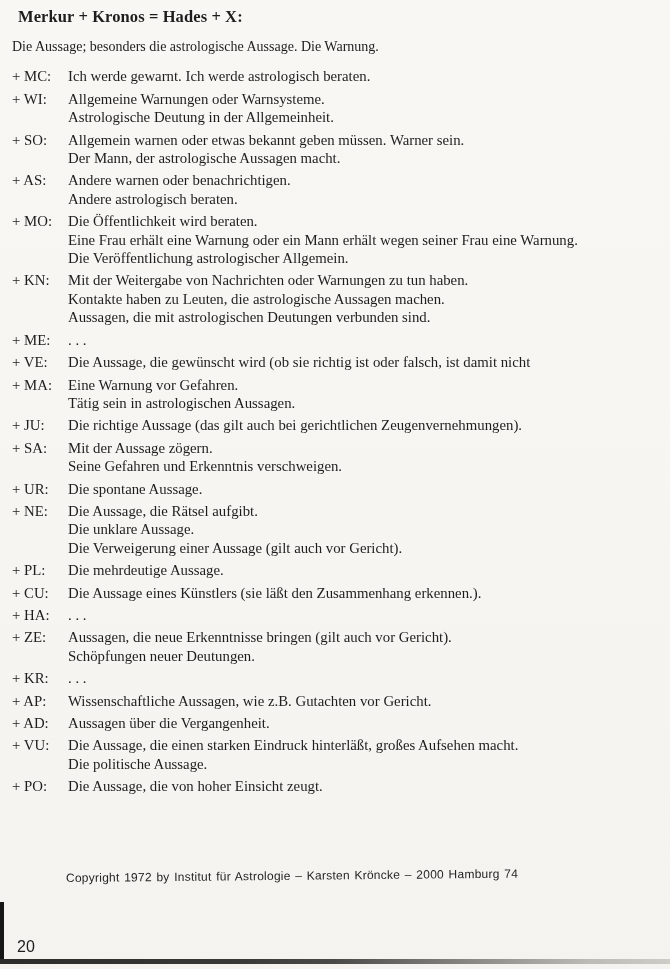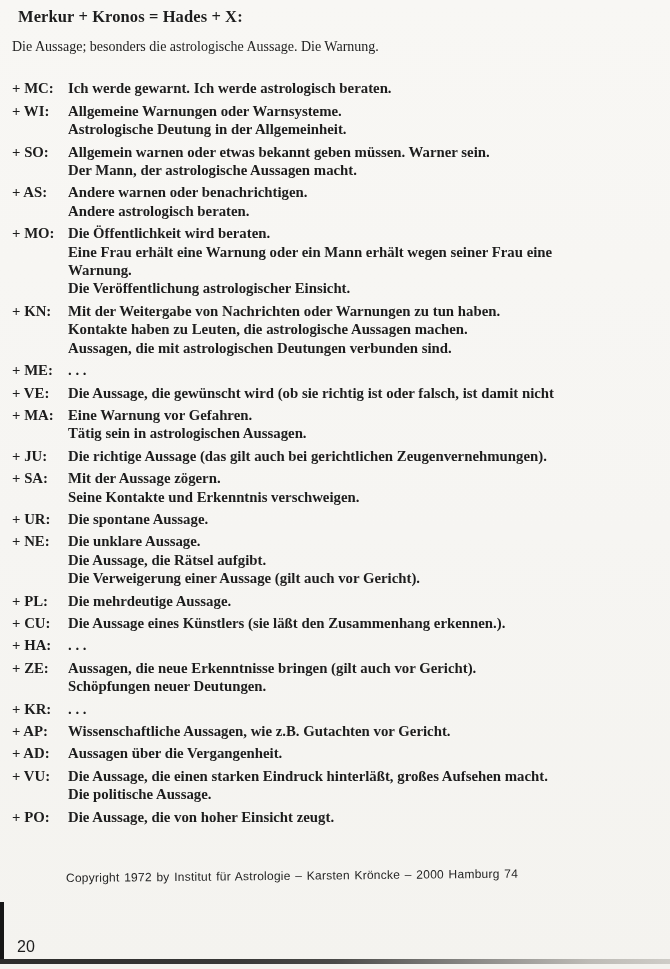--- a/index.html
+++ b/index.html
@@ -55,22 +55,21 @@
     line-height: 16px;
     font-weight: 700;
     letter-spacing: 0.1px;
   }
   .intro {
     margin: 13px 0 0 0;
     font-size: 14px;
     line-height: 18.4px;
   }
   .entries {
-    margin-top: 23px;
-    font-weight: bold;
+    margin-top: 11px;
   }
   .entry {
     display: flex;
     align-items: flex-start;
     margin-bottom: 4px;
   }
   .entry-label {
     flex: 0 0 56px;
     font-size: 14.8px;
     line-height: 18.4px;
@@ -145,21 +144,21 @@
           <div class="entry-lines">
             <div class="entry-line">Andere warnen oder benachrichtigen.</div>
             <div class="entry-line">Andere astrologisch beraten.</div>
           </div>
         </div>
         <div class="entry">
           <div class="entry-label">+ MO:</div>
           <div class="entry-lines">
             <div class="entry-line">Die Öffentlichkeit wird beraten.</div>
             <div class="entry-line">Eine Frau erhält eine Warnung oder ein Mann erhält wegen seiner Frau eine Warnung.</div>
-            <div class="entry-line">Die Veröffentlichung astrologischer Einsicht.</div>
+            <div class="entry-line">Die Veröffentlichung astrologischer Allgemein.</div>
           </div>
         </div>
         <div class="entry">
           <div class="entry-label">+ KN:</div>
           <div class="entry-lines">
             <div class="entry-line">Mit der Weitergabe von Nachrichten oder Warnungen zu tun haben.</div>
             <div class="entry-line">Kontakte haben zu Leuten, die astrologische Aussagen machen.</div>
             <div class="entry-line">Aussagen, die mit astrologischen Deutungen verbunden sind.</div>
           </div>
         </div>
@@ -185,34 +184,34 @@
         <div class="entry">
           <div class="entry-label">+ JU:</div>
           <div class="entry-lines">
             <div class="entry-line">Die richtige Aussage (das gilt auch bei gerichtlichen Zeugenvernehmungen).</div>
           </div>
         </div>
         <div class="entry">
           <div class="entry-label">+ SA:</div>
           <div class="entry-lines">
             <div class="entry-line">Mit der Aussage zögern.</div>
-            <div class="entry-line">Seine Kontakte und Erkenntnis verschweigen.</div>
+            <div class="entry-line">Seine Gefahren und Erkenntnis verschweigen.</div>
           </div>
         </div>
         <div class="entry">
           <div class="entry-label">+ UR:</div>
           <div class="entry-lines">
             <div class="entry-line">Die spontane Aussage.</div>
           </div>
         </div>
         <div class="entry">
           <div class="entry-label">+ NE:</div>
           <div class="entry-lines">
+            <div class="entry-line">Die Aussage, die Rätsel aufgibt.</div>
             <div class="entry-line">Die unklare Aussage.</div>
-            <div class="entry-line">Die Aussage, die Rätsel aufgibt.</div>
             <div class="entry-line">Die Verweigerung einer Aussage (gilt auch vor Gericht).</div>
           </div>
         </div>
         <div class="entry">
           <div class="entry-label">+ PL:</div>
           <div class="entry-lines">
             <div class="entry-line">Die mehrdeutige Aussage.</div>
           </div>
         </div>
         <div class="entry">

